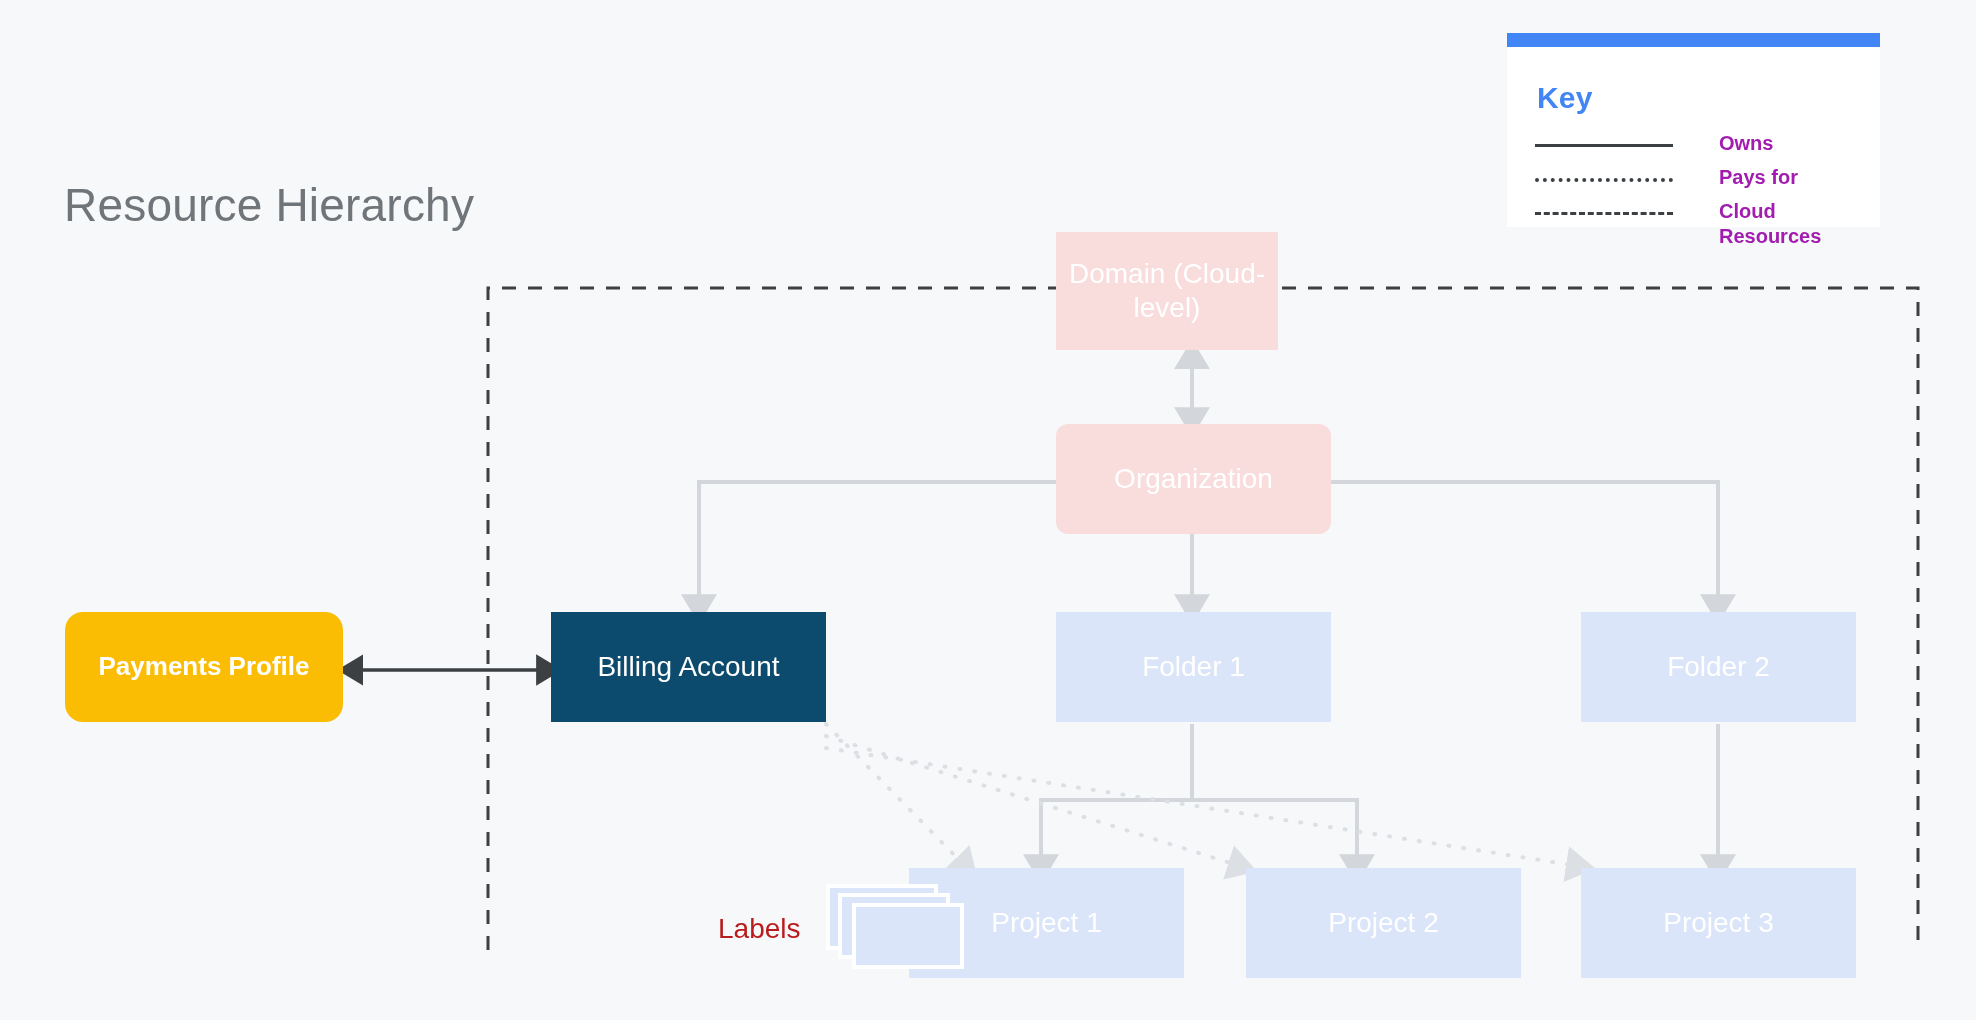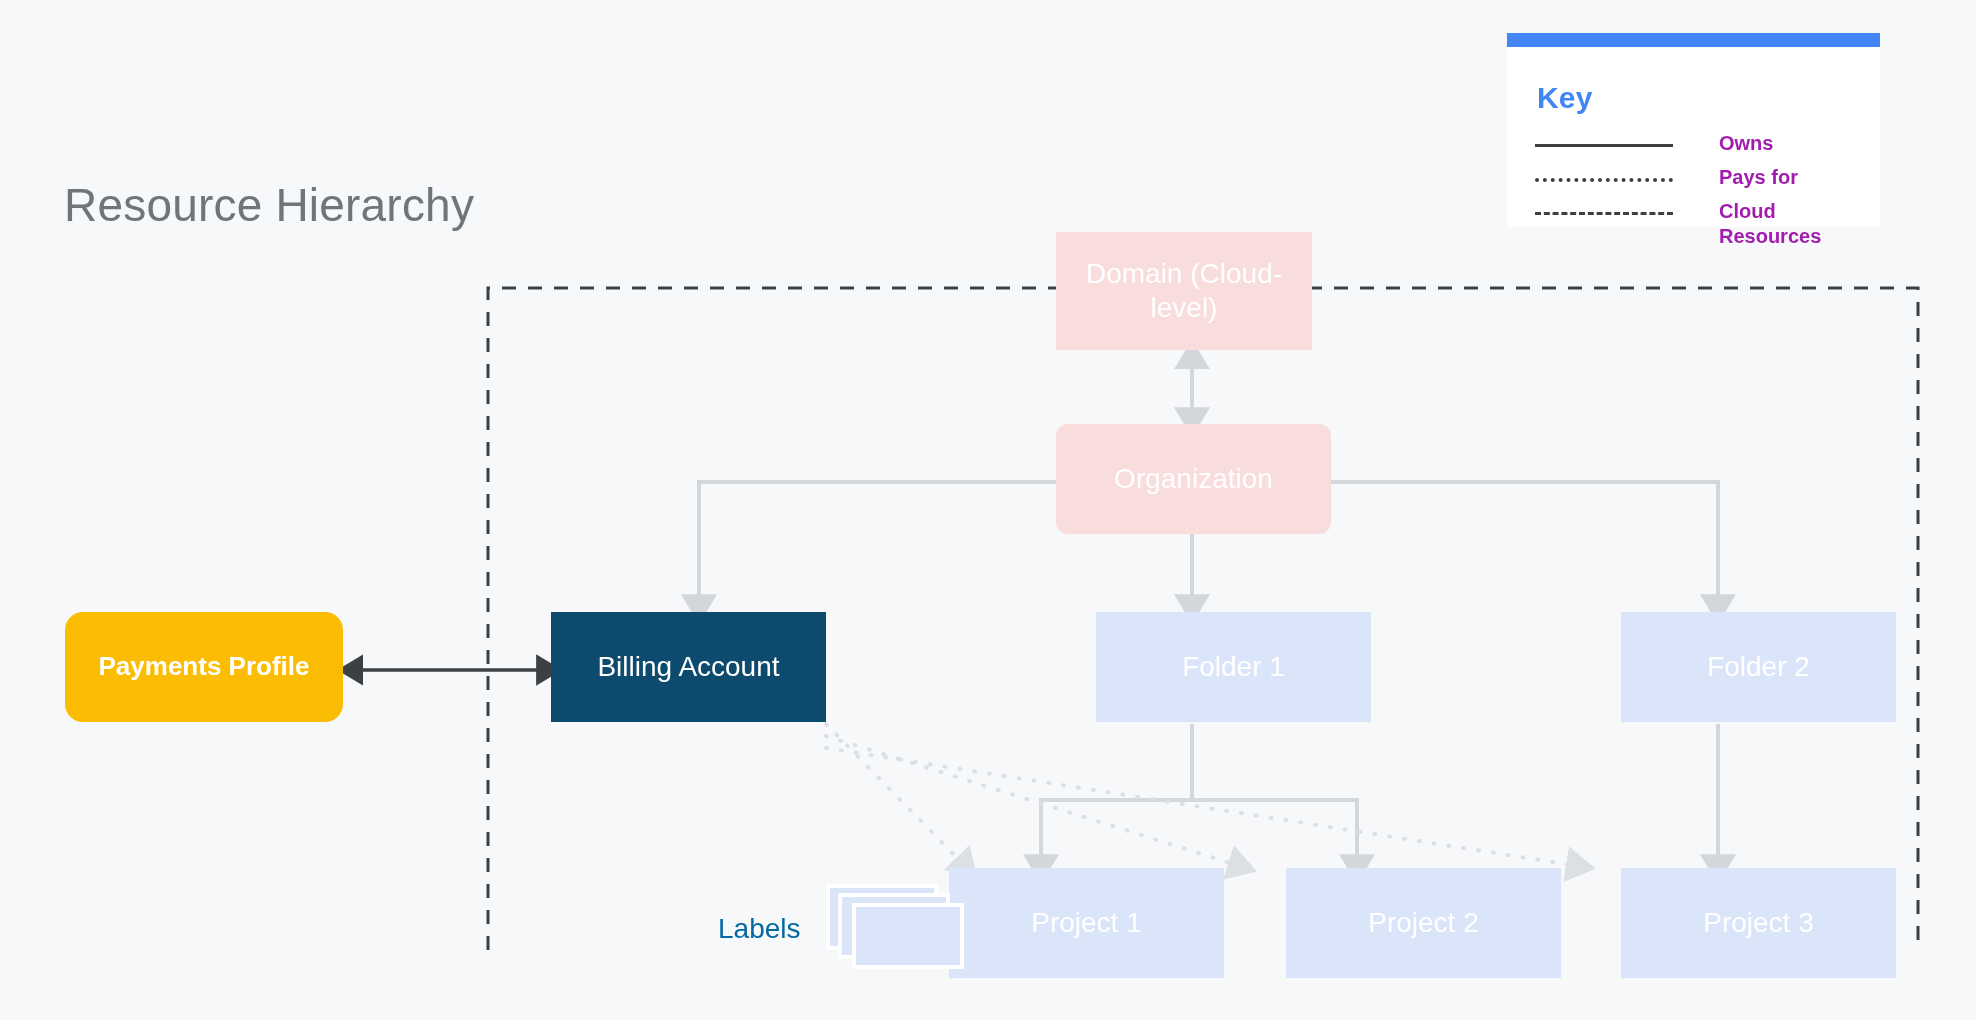--- a/index.html
+++ b/index.html
@@ -50,31 +50,31 @@
     justify-content: center;
     font-size: 28px;
     font-weight: 400;
     color: #ffffff;
     text-align: center;
     line-height: 1.2;
     box-sizing: border-box;
     user-select: none;
   }
   .node.pink   { background: #f9dcdc; }
-  .node.blue   { background: #dbe5f9; margin-left: 40px; }
+  .node.blue   { background: #dbe5f9; }
   .node.green  { background: #0c4a6e; }
   .node.amber  { background: #fbbc04; font-weight: 700; font-size: 26px; border-radius: 18px; }
 
   
   #labels-text {
     position: absolute;
     left: 718px;
     top: 913px;
     font-size: 28px;
-    color: #0369a1;
+    color: #b91c1c;
     white-space: nowrap;
   }
   #labels-stack {
     position: absolute;
     left: 826px;
     top: 884px;
     width: 140px;
     height: 85px;
   }
   #labels-stack .card {
@@ -193,21 +193,21 @@
 
     <line x1="826" y1="724" x2="965" y2="866" stroke="#dcdfe3" stroke-width="4" stroke-linecap="round" stroke-dasharray="1 14" marker-end="url(#ah-dot)"></line>
     <line x1="826" y1="736" x2="1240" y2="866" stroke="#dcdfe3" stroke-width="4" stroke-linecap="round" stroke-dasharray="1 14" marker-end="url(#ah-dot)"></line>
     <line x1="826" y1="748" x2="1578" y2="866" stroke="#dcdfe3" stroke-width="4" stroke-linecap="round" stroke-dasharray="1 14" marker-end="url(#ah-dot)"></line>
 
     <line x1="348" y1="670" x2="548" y2="670" stroke="#3c4043" stroke-width="3.5" marker-start="url(#ah-dark-rev)" marker-end="url(#ah-dark)"></line>
   </svg>
 
   <div id="page-title">Resource Hierarchy</div>
 
-  <div class="node pink" style="left:1056px; top:232px; width:256px; height:118px;">
+  <div class="node pink" style="left:1056px; top:232px; width:222px; height:118px;">
     <span>Domain (Cloud-level)</span>
   </div>
 
   <div class="node pink" style="left:1056px; top:424px; width:275px; height:110px;border-radius:12px;">
     <span>Organization</span>
   </div>
 
   <div class="node green" style="left:551px; top:612px; width:275px; height:110px;">
     <span>Billing Account</span>
   </div>

